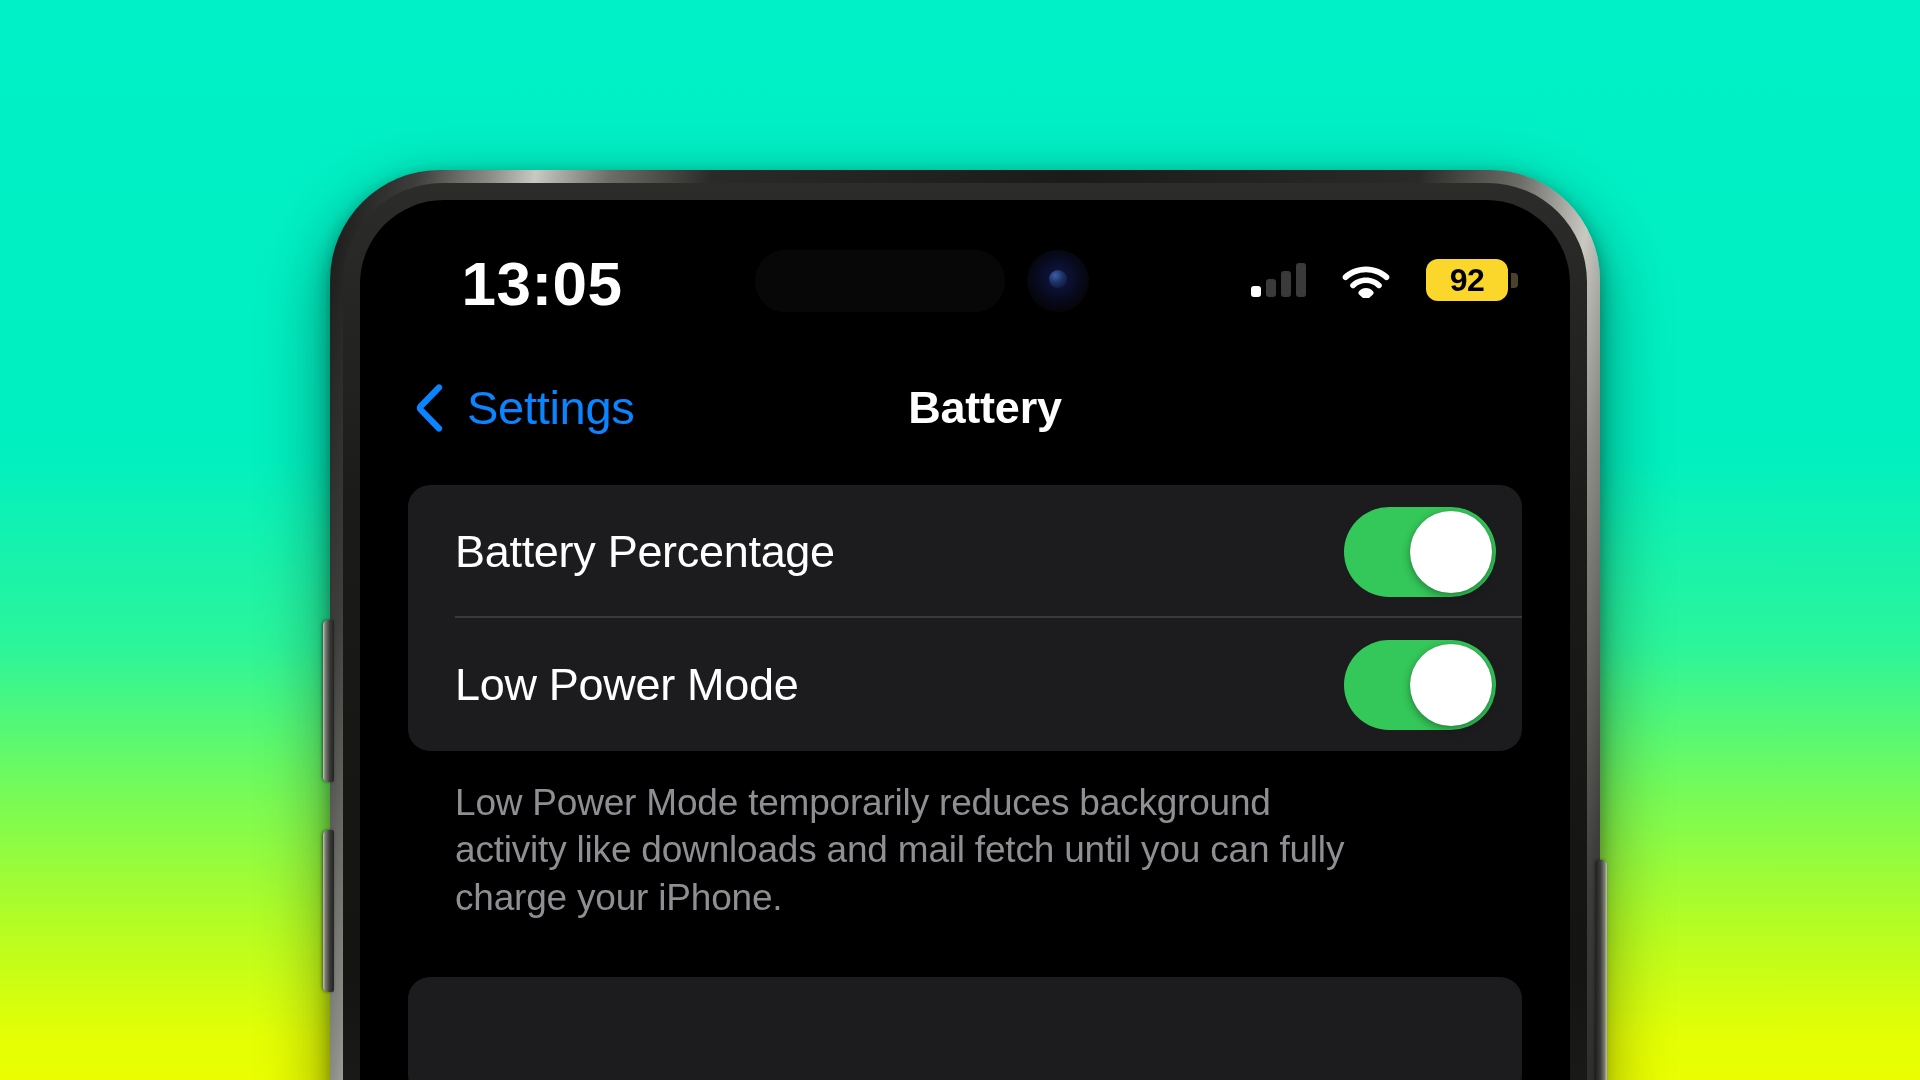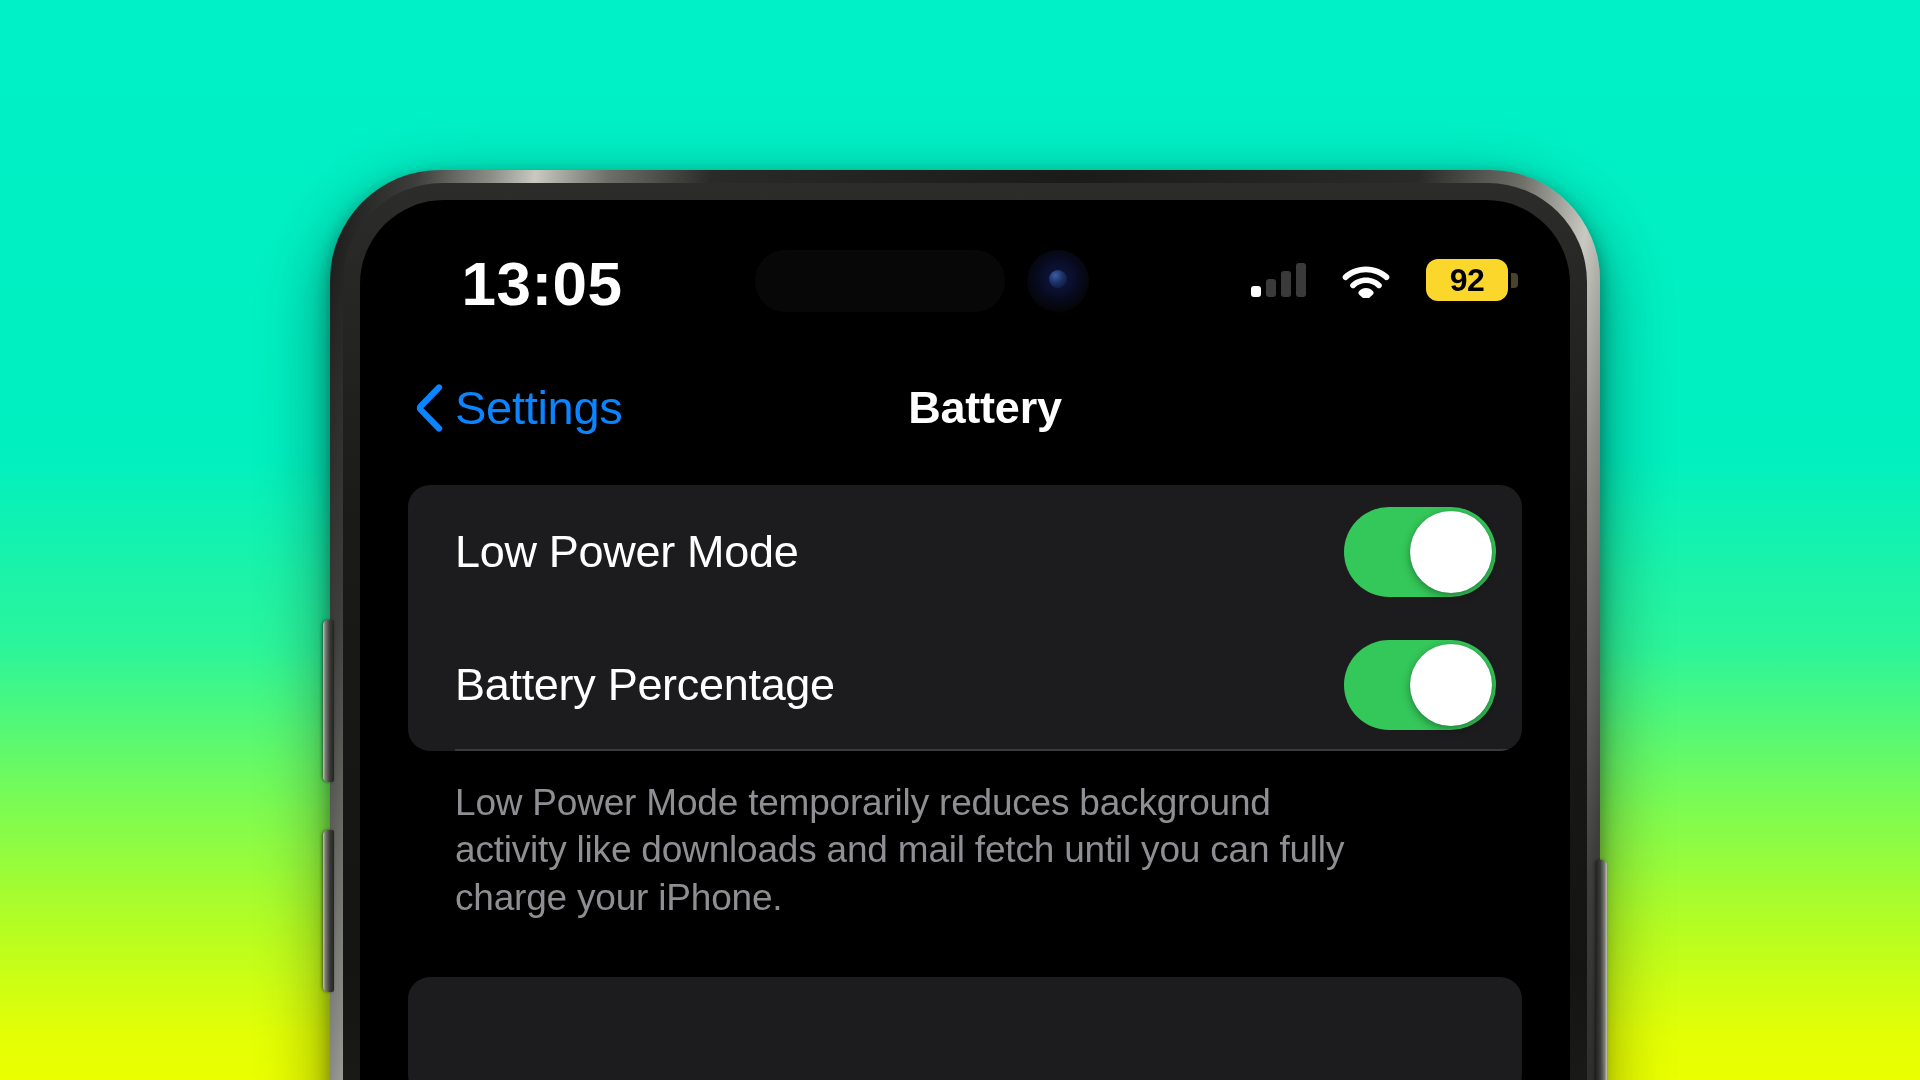--- a/index.html
+++ b/index.html
@@ -121,21 +121,21 @@
   }
   #battery-nub{
     width:7px; height:15px; margin-left:3px;
     border-radius:0 4px 4px 0; background:#4a4329;
   }
 
   
   #nav-bar{ position:absolute; left:0; top:150px; width:1210px; height:130px; }
   #back-button{
     position:absolute; left:55px; top:30px;
-    display:flex; align-items:center; gap:12px;
+    display:flex; align-items:center; gap:24px;
     cursor:pointer;
   }
   #back-chevron-icon{ width:28px; height:48px; display:block; }
   #back-label{
     color:#0a84ff; font-size:47px; letter-spacing:-.3px;
   }
   #page-title{
     position:absolute; left:0; top:32px; width:1210px;
     text-align:center; color:#fff;
     font-size:45px; font-weight:bold; letter-spacing:-.2px;padding-left:40px;
@@ -235,34 +235,34 @@
         <span id="back-label">Settings</span>
       </div>
       <div id="page-title">Battery</div>
     </div>
 
     <div id="settings-content">
 
       <div class="settings-card">
 
         <div class="settings-row">
-          <span class="row-label">Low Power Mode</span>
-          <div class="toggle-switch">
-            <div class="toggle-knob"></div>
-          </div>
-        </div>
-
-        <div class="settings-row">
           <span class="row-label">Battery Percentage</span>
           <div class="toggle-switch">
             <div class="toggle-knob"></div>
           </div>
           <div class="row-separator"></div>
         </div>
 
+        <div class="settings-row">
+          <span class="row-label">Low Power Mode</span>
+          <div class="toggle-switch">
+            <div class="toggle-knob"></div>
+          </div>
+        </div>
+
       </div>
 
       <p id="footer-note">Low Power Mode temporarily reduces background activity like downloads and mail fetch until you can fully charge your iPhone.</p>
 
       <div id="settings-card-2"></div>
 
     </div>
 
   </div>
 </div>

